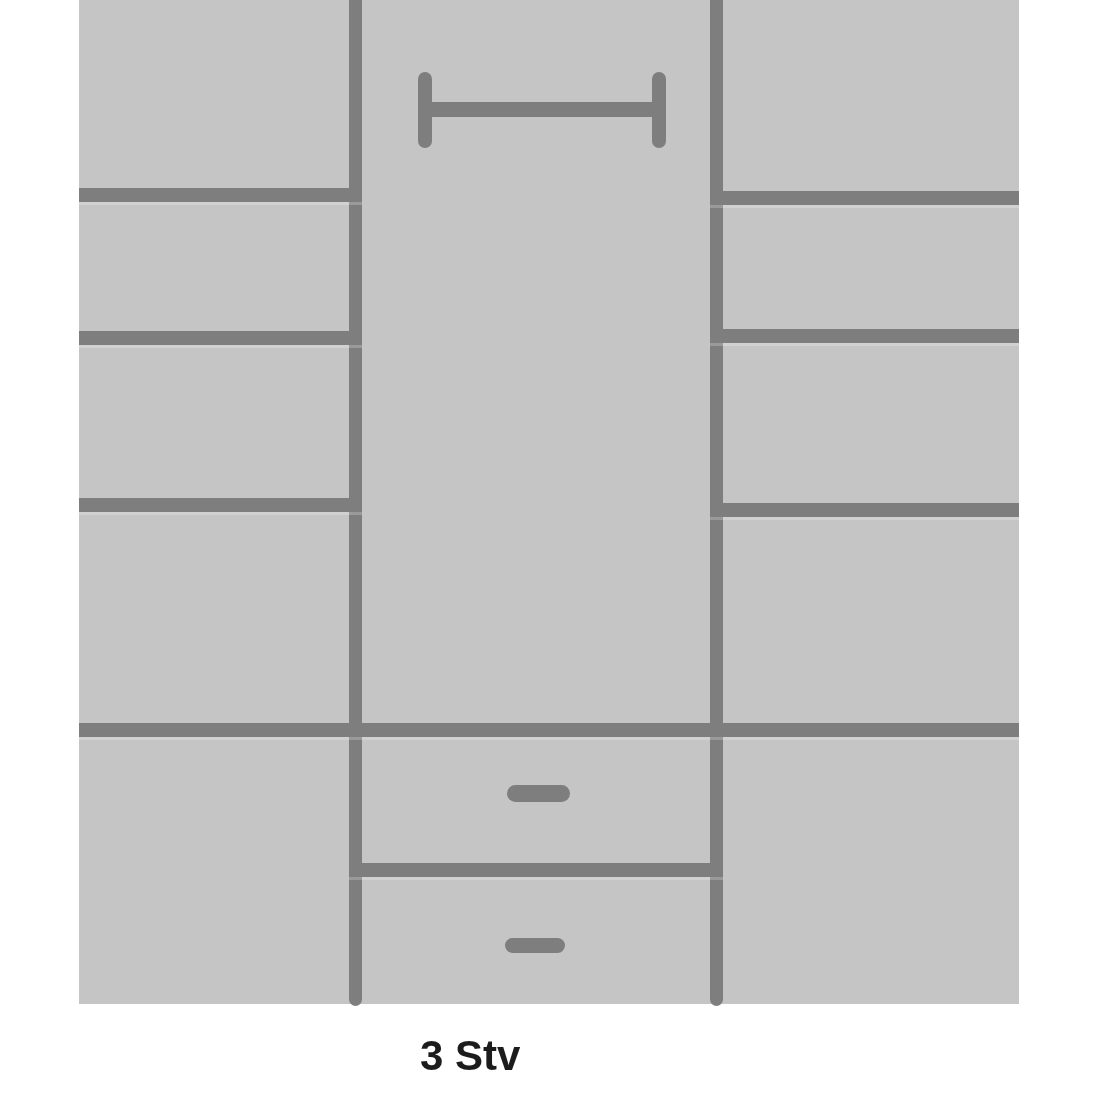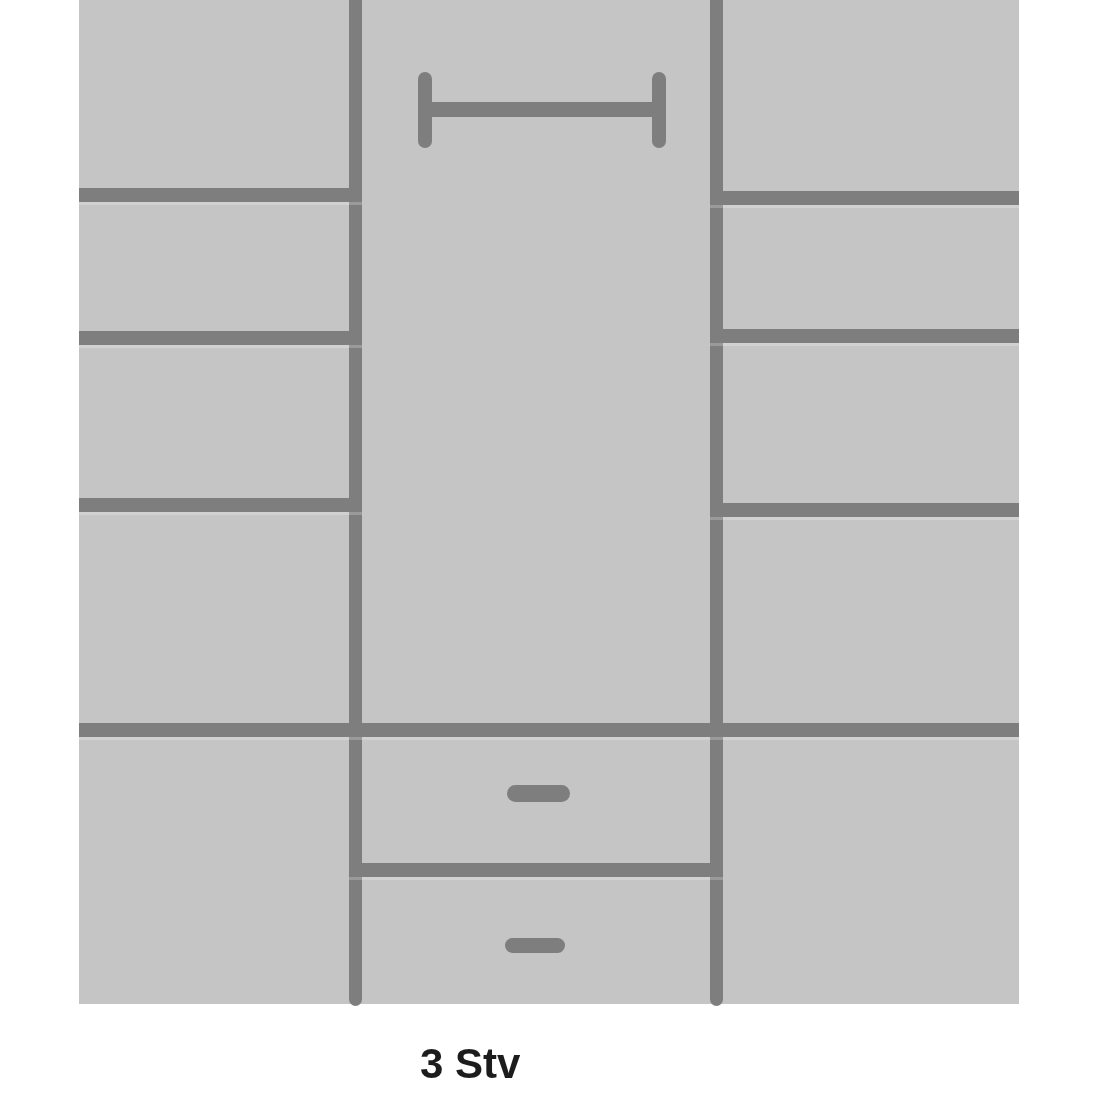--- a/index.html
+++ b/index.html
@@ -56,21 +56,21 @@
   
   .handle{
     position:absolute;background:var(--line);border-radius:9px;
   }
   .h1{left:428px;top:785px;width:63px;height:17px;}
   .h2{left:426px;top:938px;width:60px;height:15px;}
   
   .caption{
     position:absolute;left:420px;top:1032px;
     font-size:42px;font-weight:bold;color:var(--label-text);
-    letter-spacing:0px;white-space:nowrap;margin-top:8px;
+    letter-spacing:0px;white-space:nowrap;
   }
 </style>
 </head>
 <body>
 
 <div class="stage">
 
   <div class="cabinet">
 
     <div class="vline v1"></div>

